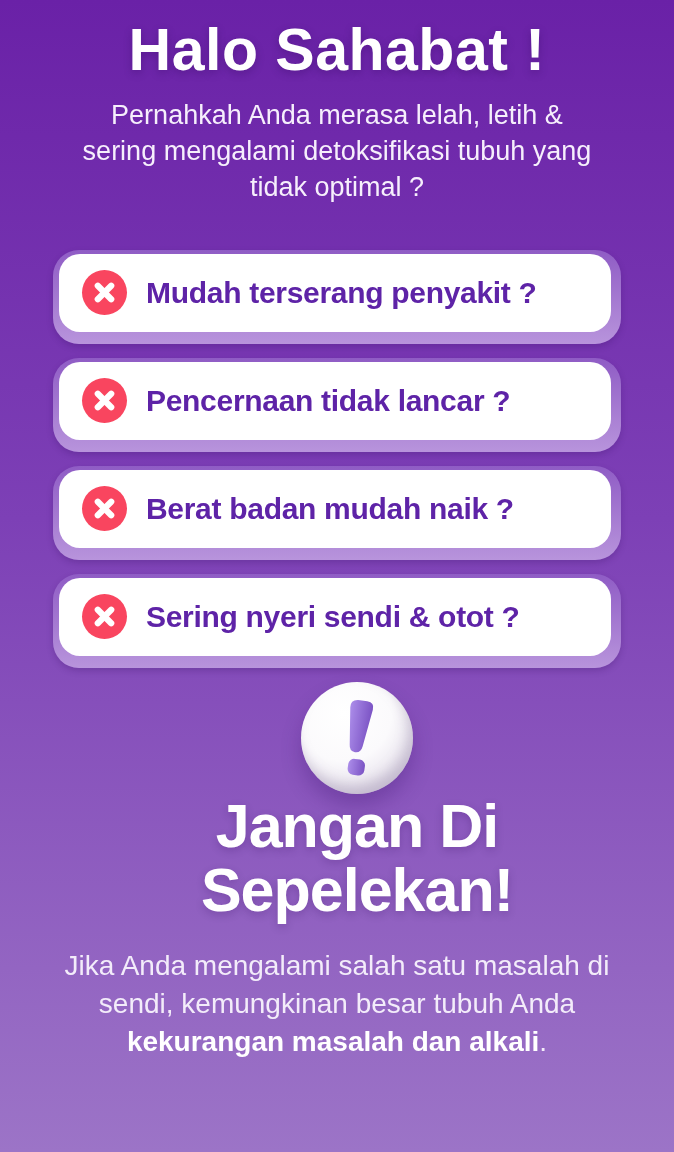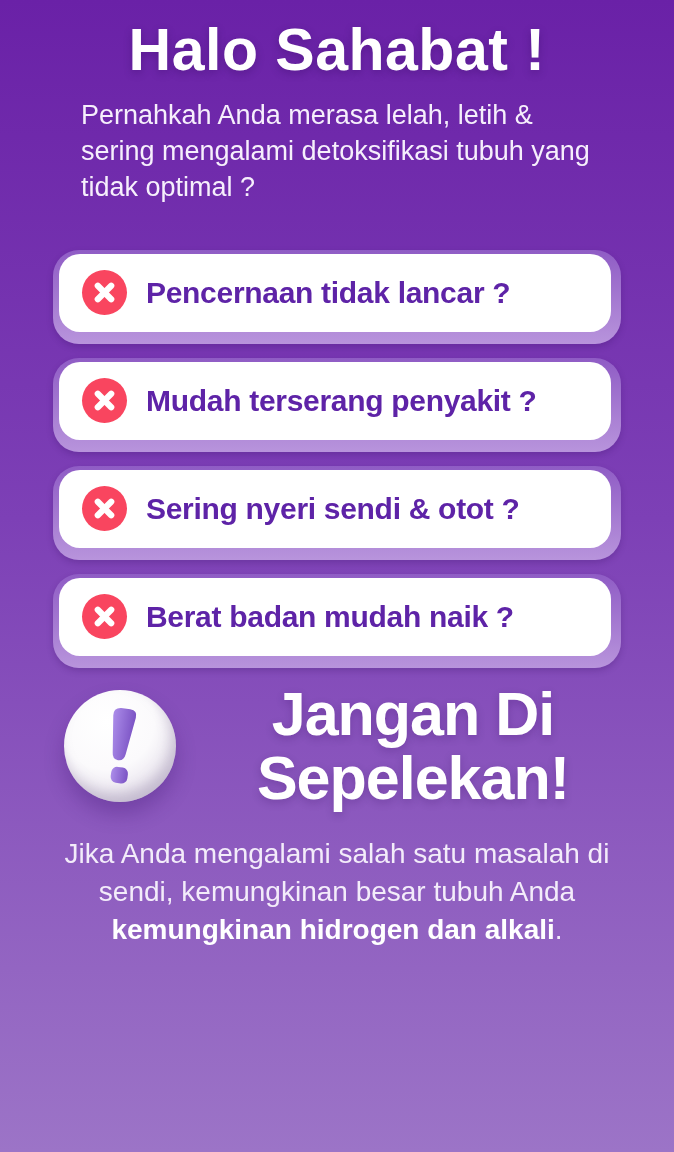--- a/index.html
+++ b/index.html
@@ -20,21 +20,21 @@
     text-align: center;
     color: #ffffff;
     font-size: 59px;
     font-weight: 700;
     letter-spacing: 0.5px;
     text-shadow: 0 3px 8px rgba(40,0,80,0.28);
   }
   .page-subtitle {
     margin: 14px auto 6px;
     width: 512px;
-    text-align: left;
+    text-align: center;
     color: #f6effc;
     font-size: 27px;
     line-height: 1.33;
     font-weight: 400;
   }
   
   .cards {
     margin: 44px auto 0;
     width: 568px;
     display: flex;
@@ -72,20 +72,21 @@
     color: #5e23a7;
     letter-spacing: -0.3px;
     white-space: nowrap;
   }
   
   .warning-row {
     margin-top: 14px;
     display: flex;
     align-items: center;
     padding: 0 24px 0 64px;
+    flex-direction: column;
   }
   .alert-circle {
     flex: 0 0 auto;
     width: 112px; height: 112px;
     border-radius: 50%;
     background: radial-gradient(circle at 38% 28%, #ffffff 0%, #fbfafc 45%, #e9e4ee 72%, #cfc8da 100%);
     box-shadow: inset -5px -9px 12px rgba(140,125,160,0.35), 0 12px 20px rgba(55,15,105,0.28);
     display: flex;
     align-items: center;
     justify-content: center;
@@ -129,57 +130,57 @@
   <div class="cards">
 
     <div class="card">
       <div class="card-inner">
         <span class="x-badge">
           <svg viewBox="0 0 24 24">
               <line x1="5" y1="5" x2="19" y2="19" stroke="#ffffff" stroke-width="6.5" stroke-linecap="round"></line>
               <line x1="19" y1="5" x2="5" y2="19" stroke="#ffffff" stroke-width="6.5" stroke-linecap="round"></line>
             </svg>
         </span>
+        <span class="card-label">Mudah terserang penyakit ?</span>
+      </div>
+    </div>
+
+    <div class="card">
+      <div class="card-inner">
+        <span class="x-badge">
+          <svg viewBox="0 0 24 24">
+              <line x1="5" y1="5" x2="19" y2="19" stroke="#ffffff" stroke-width="6.5" stroke-linecap="round"></line>
+              <line x1="19" y1="5" x2="5" y2="19" stroke="#ffffff" stroke-width="6.5" stroke-linecap="round"></line>
+            </svg>
+        </span>
         <span class="card-label">Pencernaan tidak lancar ?</span>
       </div>
     </div>
 
     <div class="card">
       <div class="card-inner">
         <span class="x-badge">
           <svg viewBox="0 0 24 24">
               <line x1="5" y1="5" x2="19" y2="19" stroke="#ffffff" stroke-width="6.5" stroke-linecap="round"></line>
               <line x1="19" y1="5" x2="5" y2="19" stroke="#ffffff" stroke-width="6.5" stroke-linecap="round"></line>
             </svg>
         </span>
-        <span class="card-label">Mudah terserang penyakit ?</span>
+        <span class="card-label">Berat badan mudah naik ?</span>
       </div>
     </div>
 
     <div class="card">
       <div class="card-inner">
         <span class="x-badge">
           <svg viewBox="0 0 24 24">
               <line x1="5" y1="5" x2="19" y2="19" stroke="#ffffff" stroke-width="6.5" stroke-linecap="round"></line>
               <line x1="19" y1="5" x2="5" y2="19" stroke="#ffffff" stroke-width="6.5" stroke-linecap="round"></line>
             </svg>
         </span>
         <span class="card-label">Sering nyeri sendi &amp; otot ?</span>
-      </div>
-    </div>
-
-    <div class="card">
-      <div class="card-inner">
-        <span class="x-badge">
-          <svg viewBox="0 0 24 24">
-              <line x1="5" y1="5" x2="19" y2="19" stroke="#ffffff" stroke-width="6.5" stroke-linecap="round"></line>
-              <line x1="19" y1="5" x2="5" y2="19" stroke="#ffffff" stroke-width="6.5" stroke-linecap="round"></line>
-            </svg>
-        </span>
-        <span class="card-label">Berat badan mudah naik ?</span>
       </div>
     </div>
 
 
   </div>
 
   <div class="warning-row">
     <div class="alert-circle">
       <svg viewBox="0 0 100 100">
         <defs>
@@ -190,15 +191,15 @@
         </defs>
         <g transform="rotate(8 50 50)">
           <path d="M 37 15 Q 36 6 45 5 L 56 5 Q 65 5 64 14 L 58 59 Q 57 67 50 67 Q 43 67 42.5 59 Z" fill="url(#exGrad)"></path>
           <rect x="44" y="75" width="20" height="19" rx="7" fill="url(#exGrad)"></rect>
         </g>
       </svg>
     </div>
     <h2 class="warning-heading">Jangan Di Sepelekan!</h2>
   </div>
 
-  <p class="warning-body"><span>Jika Anda mengalami salah satu masalah di sendi, kemungkinan besar tubuh Anda </span><strong>kemungkinan hidrogen dan alkali</strong><span>.</span></p>
+  <p class="warning-body"><span>Jika Anda mengalami salah satu masalah di sendi, kemungkinan besar tubuh Anda </span><strong>kekurangan masalah dan alkali</strong><span>.</span></p>
 
 </div>
 
 </body></html>

